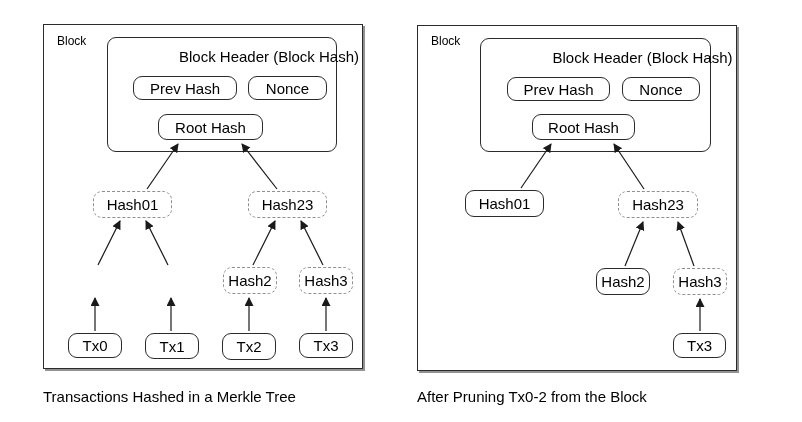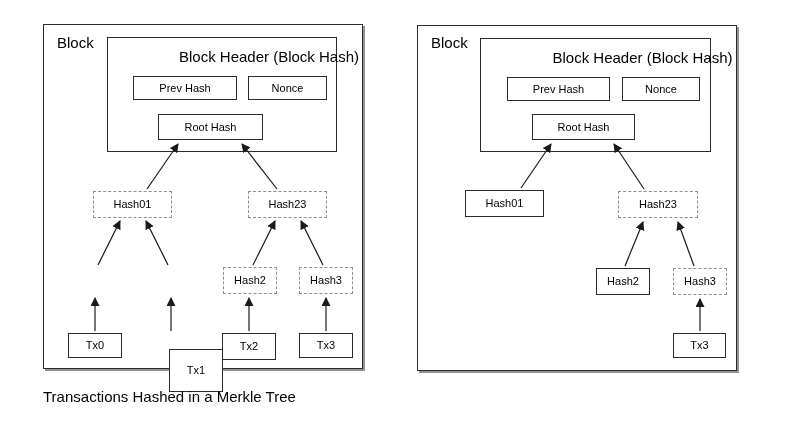--- a/index.html
+++ b/index.html
@@ -16,36 +16,37 @@
     background:#ffffff;
     border:1.5px solid #2b2b2b;
     box-shadow:2px 2px 0 rgba(110,110,110,0.75);
     box-sizing:border-box;
   }
   .box{
     position:absolute;
     display:flex;align-items:center;justify-content:center;
     background:#ffffff;
     box-sizing:border-box;
-    font-size:11px;
+    font-size:15px;
     line-height:1;
     white-space:nowrap;
+    border-radius:9px;
   }
   .solid{border:1.4px solid #2b2b2b;}
   .dashed{border:1.4px dashed #8f8f8f;}
   .header-title{
     position:absolute;
     text-align:center;
     font-size:15px;
     white-space:nowrap;
     padding-left:47px;
   }
   .block-label{
     position:absolute;
-    font-size:15px;
+    font-size:12px;
     white-space:nowrap;
     text-align:center;
   }
   .caption{
     position:absolute;
     text-align:left;
     font-size:15px;
     white-space:nowrap;
   }
   #arrow-layer{
@@ -69,21 +70,21 @@
   <div class="box solid" style="left:248px;top:76px;width:79px;height:24px;">Nonce</div>
   <div class="box solid" style="left:158px;top:114px;width:105px;height:26px;">Root Hash</div>
 
   <div class="box dashed" style="left:93px;top:191px;width:79px;height:27px;">Hash01</div>
   <div class="box dashed" style="left:248px;top:191px;width:79px;height:27px;">Hash23</div>
 
   <div class="box dashed" style="left:223px;top:267px;width:54px;height:27px;">Hash2</div>
   <div class="box dashed" style="left:299px;top:267px;width:54px;height:27px;">Hash3</div>
 
   <div class="box solid" style="left:68px;top:333px;width:54px;height:25px;text-align:right;">Tx0</div>
-  <div class="box solid" style="left:145px;top:349px;width:54px;height:43px;margin-left:24px;">Tx1</div>
+  <div class="box solid" style="left:145px;top:333px;width:54px;height:26px;">Tx1</div>
   <div class="box solid" style="left:222px;top:333px;width:54px;height:27px;">Tx2</div>
   <div class="box solid" style="left:299px;top:333px;width:54px;height:25px;">Tx3</div>
 
   <div class="caption" style="left:43px;top:388px;width:320px;">Transactions Hashed in a Merkle Tree</div>
 
   <div class="outer-box" style="left:417px;top:25px;width:320px;height:346px;"></div>
   <div class="block-label" style="left:431px;top:34px;">Block</div>
 
   <div class="box solid" style="left:480px;top:38px;width:231px;height:114px;"></div>
   <div class="header-title" style="left:480px;top:49px;width:231px;">Block Header (Block Hash)</div>
@@ -93,20 +94,21 @@
   <div class="box solid" style="left:532px;top:114px;width:103px;height:26px;">Root Hash</div>
 
   <div class="box solid" style="left:465px;top:190px;width:79px;height:27px;">Hash01</div>
   <div class="box dashed" style="left:618px;top:191px;width:80px;height:27px;">Hash23</div>
 
   <div class="box solid" style="left:596px;top:268px;width:54px;height:27px;">Hash2</div>
   <div class="box dashed" style="left:673px;top:268px;width:54px;height:27px;">Hash3</div>
 
   <div class="box solid" style="left:673px;top:333px;width:53px;height:25px;">Tx3</div>
 
+  <div class="caption" style="left:417px;top:388px;width:320px;">After Pruning Tx0-2 from the Block</div>
 
   <svg id="arrow-layer" width="802" height="422" viewBox="0 0 802 422" xmlns="http://www.w3.org/2000/svg">
     <defs>
       <marker id="ah" markerUnits="userSpaceOnUse" markerWidth="10" markerHeight="10" refX="8" refY="4.5" orient="auto">
         <path d="M0,0 L9,4.5 L0,9 Z" fill="#1a1a1a"></path>
       </marker>
     </defs>
 
     <line x1="147" y1="189" x2="178" y2="144" marker-end="url(#ah)"></line>
     <line x1="277" y1="189" x2="242" y2="144" marker-end="url(#ah)"></line>

